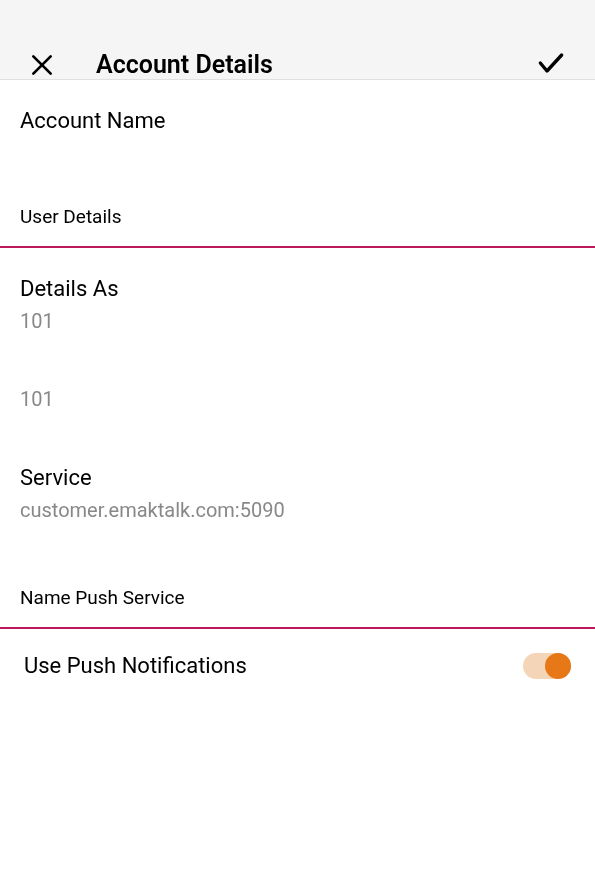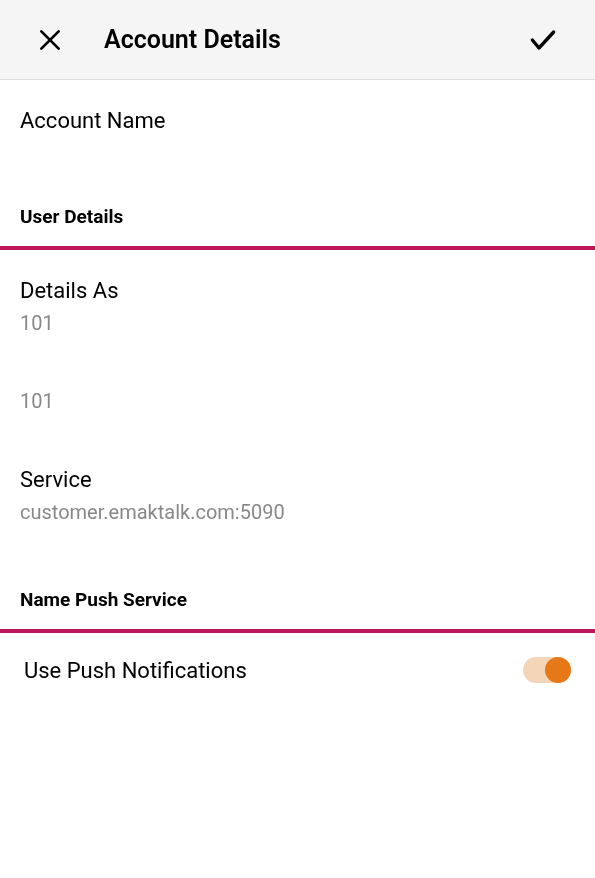--- a/index.html
+++ b/index.html
@@ -11,23 +11,23 @@
       font-family: -apple-system, BlinkMacSystemFont, 'Segoe UI', Roboto, Helvetica, Arial, sans-serif;
       background: #ffffff;
       width: 595px;
       height: 878px;
       overflow: hidden;
     }
     .header {
       background: #f5f5f5;
       height: 80px;
       display: flex;
-      align-items: center;
+      align-items: flex-end;
       justify-content: space-between;
-      padding: 0 36px;
+      padding: 0 28px;
       border-bottom: 1px solid #e0e0e0;
     }
     .header-left {
       display: flex;
       align-items: center;
       gap: 40px;
     }
     .close-icon {
       width: 28px;
       height: 28px;
@@ -61,28 +61,28 @@
       font-weight: 400;
       margin-bottom: 8px;
     }
     .field-value {
       font-size: 20px;
       color: #888;
       font-weight: 400;
     }
     .section-header {
       font-size: 19px;
-      font-weight: 700;
+      font-weight: 400;
       color: #000;
       padding: 18px 20px 18px 20px;
-      border-bottom: 4px solid #be185d;
+      border-bottom: 2px solid #be185d;
     }
     .toggle-row {
       display: flex;
-      align-items: center;
+      align-items: flex-start;
       justify-content: space-between;
       padding: 24px 24px;
     }
     .toggle-label {
       font-size: 22px;
       color: #000;
       font-weight: 400;
     }
     .toggle {
       width: 48px;

